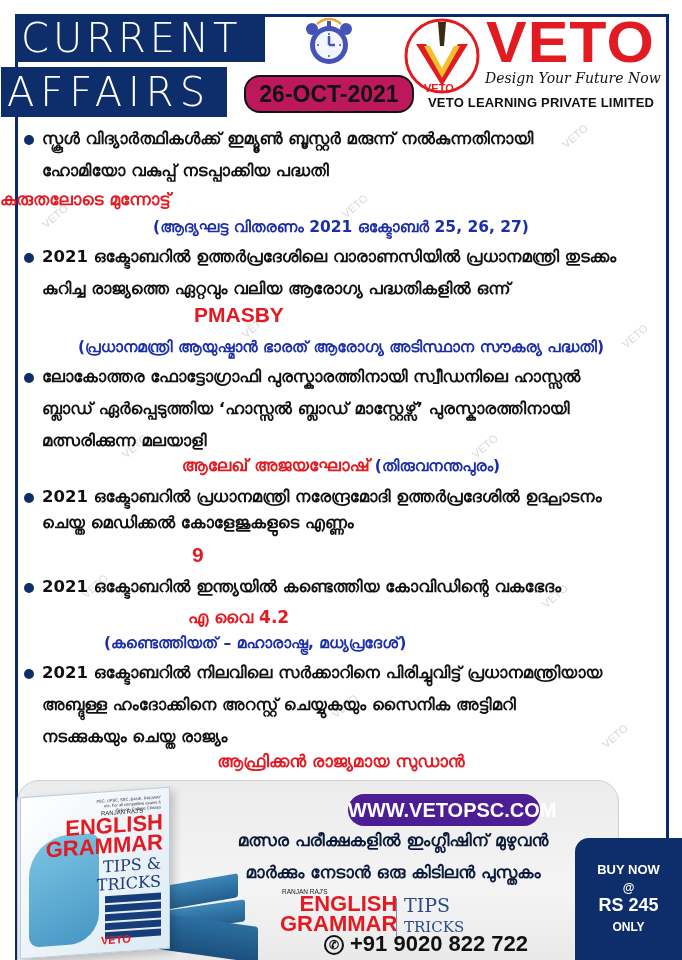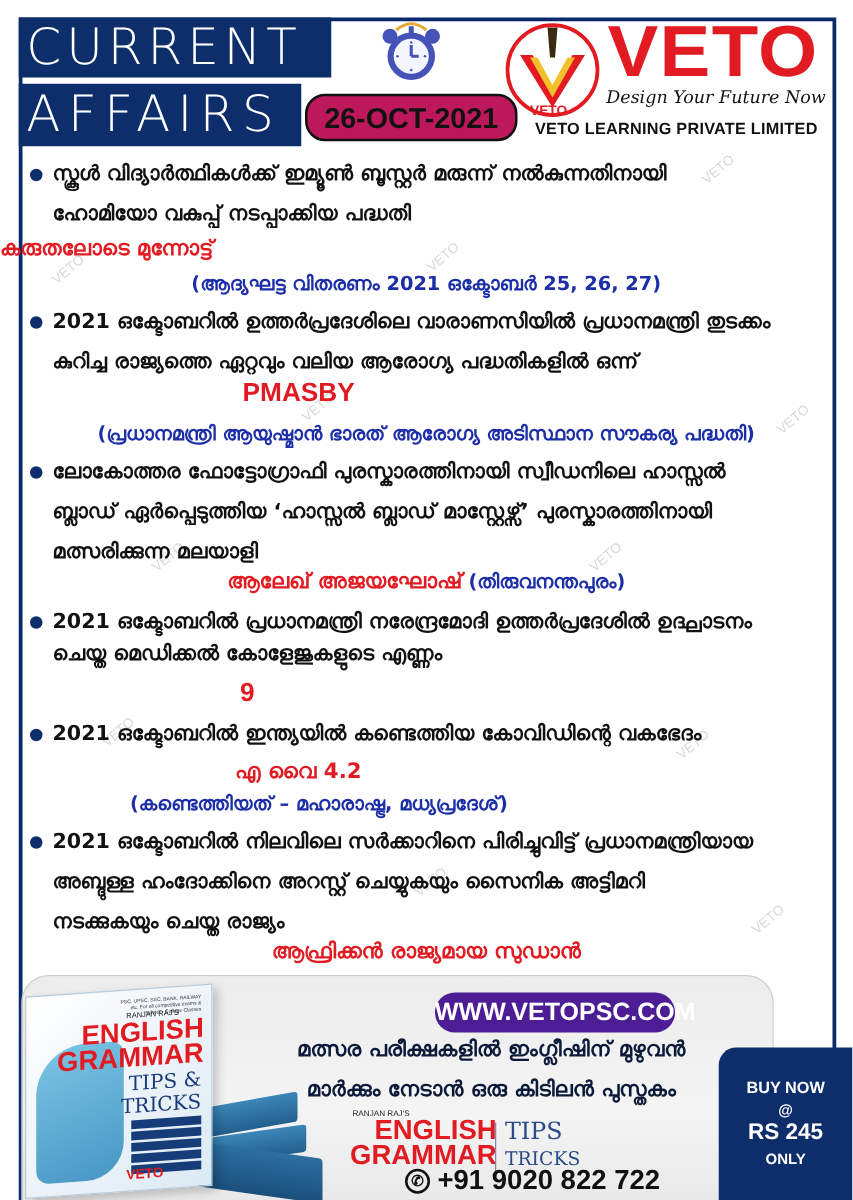--- a/index.html
+++ b/index.html
@@ -7,21 +7,21 @@
   body { position: relative; font-family: "DejaVu Sans", "Liberation Sans", sans-serif; }
 
   .watermark-layer { position: absolute; inset: 0; overflow: hidden; pointer-events: none; }
   .wm { position: absolute; font-size: 11px; color: #d8d8d8; transform: rotate(-40deg); font-family: "Liberation Sans", sans-serif; }
 
   .frame { position: absolute; left: 15px; top: 14px; width: 654px; height: 950px; border: 3px solid #0b2a6b; }
 
   
   .ca-current { position: absolute; left: 15px; top: 14px; width: 250px; height: 48px; background: #0e2d6b; color: #fff;
     font-family: "DejaVu Sans", sans-serif; font-size: 40px; letter-spacing: 4px; line-height: 48px; padding-left: 6px; font-weight: 300; }
-  .ca-affairs { position: absolute; left: 15px; top: 67px; width: 226px; height: 50px; background: #0e2d6b; color: #fff;
+  .ca-affairs { position: absolute; left: 1px; top: 67px; width: 226px; height: 50px; background: #0e2d6b; color: #fff;
     font-family: "DejaVu Sans", sans-serif; font-size: 40px; letter-spacing: 6px; line-height: 50px; padding-left: 6px; font-weight: 300; }
 
   .date-pill { position: absolute; left: 244px; top: 75px; width: 170px; height: 38px; border: 2px solid #111; border-radius: 16px;
     font-family: "Liberation Sans", sans-serif; font-weight: bold; font-size: 23px; color: #111; text-align: center; line-height: 34px; background:#be185d; }
 
   .clock { position: absolute; left: 302px; top: 16px; width: 54px; height: 52px; }
 
   .logo-wrap { position: absolute; left: 400px; top: 12px; width: 270px; height: 104px; }
   .logo-emblem { position: absolute; left: 2px; top: 4px; width: 80px; height: 80px; }
   .logo-word { position: absolute; left: 86px; top: -4px; font-family: "Liberation Sans", sans-serif; font-weight: bold;

